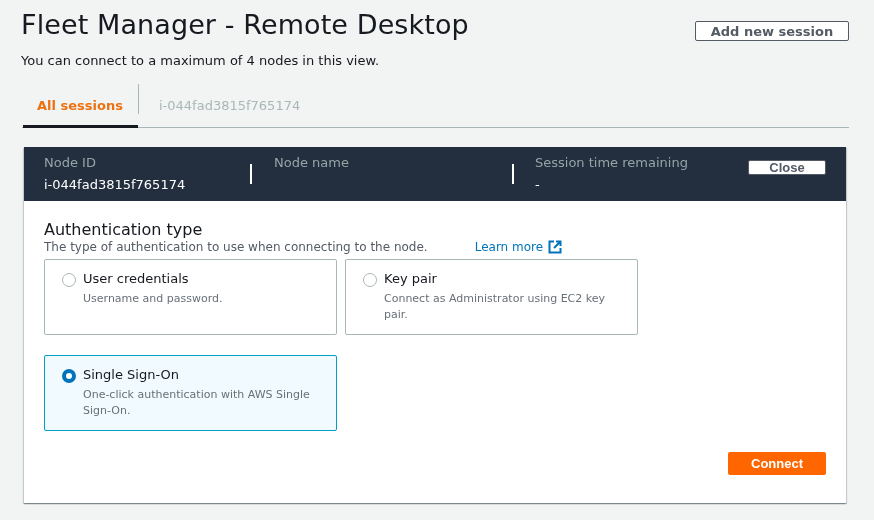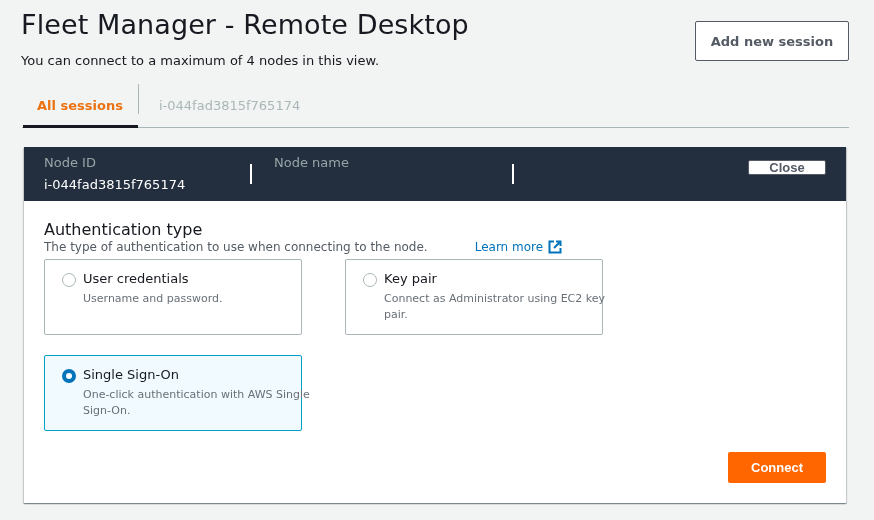--- a/index.html
+++ b/index.html
@@ -12,21 +12,21 @@
     .page { position: relative; width: 874px; height: 520px; }
     .title {
       position: absolute; left: 21px; top: 9px;
       font-size: 27px; font-weight: 400; color: #16191f; letter-spacing: 0.1px;
     }
     .subtitle {
       position: absolute; left: 21px; top: 53px;
       font-size: 13px; color: #16191f;
     }
     .btn-add {
-      position: absolute; left: 695px; top: 21px; width: 154px; height: 40px;
+      position: absolute; left: 695px; top: 21px; width: 154px; height: 20px;
       background: #fff; border: 1px solid #545b64; border-radius: 2px;
       font-family: "DejaVu Sans", sans-serif; font-size: 13px; font-weight: 700;
       color: #545b64; display: flex; align-items: center; justify-content: center;
       cursor: pointer;
     }
     .tabs {
       position: absolute; left: 22px; top: 84px; width: 827px; height: 44px;
       border-bottom: 1px solid #aab7b8;
     }
     .tab {
@@ -80,39 +80,39 @@
     .auth-desc {
       position: absolute; left: 20px; top: 93px; font-size: 12px; color: #545b64;
       display: flex; align-items: center;
     }
     .learn {
       color: #0073bb; margin-left: 5px; cursor: pointer;
       display: inline-flex; align-items: center; padding-left: 42px;
     }
     .learn svg { margin-left: 5px; }
     .tile {
-      position: absolute; width: 258px; height: 76px;
+      position: absolute; width: 293px; height: 76px;
       border: 1px solid #aab7b8; border-radius: 2px; background: #fff;
       cursor: pointer;
     }
     .tile.selected { background: #f1faff; border-color: #00a1c9; padding-left: 12px; }
     .radio {
       position: absolute; left: 17px; top: 13px; width: 14px; height: 14px;
       border-radius: 50%; border: 1px solid #aab7b8; background: #fff;
     }
     .radio.checked { border: 4px solid #0073bb; background: #fff; }
     .tile-label {
       position: absolute; left: 38px; top: 11px; font-size: 13px; color: #16191f;
     }
     .tile-desc {
       position: absolute; left: 38px; top: 31px; width: 230px;
       font-size: 11px; line-height: 16px; color: #687078;
     }
     .btn-connect {
-      position: absolute; left: 704px; top: 305px; width: 98px; height: 31px;
+      position: absolute; left: 704px; top: 305px; width: 98px; height: 23px;
       background: #ec7211; border: none; border-radius: 2px;
       color: #fff; font-size: 13px; font-weight: 700;
       display: flex; align-items: center; justify-content: center; cursor: pointer;
       background: #ff6600;
     }
   </style>
 </head>
 <body>
 
 <div class="page">
@@ -130,20 +130,24 @@
     <div class="card-header">
       <div class="hcol" style="left:20px;">
         <div class="hlabel">Node ID</div>
         <div class="hvalue">i-044fad3815f765174</div>
       </div>
       <div class="hsep" style="left:226px;"></div>
       <div class="hcol" style="left:250px;">
         <div class="hlabel">Node name</div>
       </div>
       <div class="hsep" style="left:488px;"></div>
+      <div class="hcol" style="left:511px;">
+        <div class="hlabel">Session time remaining</div>
+        <div class="hvalue">-</div>
+      </div>
       <button class="btn-close">Close</button>
     </div>
 
     <div class="auth-title">Authentication type</div>
     <div class="auth-desc">
       <span>The type of authentication to use when connecting to the node.</span>
       <span class="learn">
         <span>Learn more</span>
         <svg width="14" height="14" viewBox="0 0 14 14">
           <path d="M6 1.5H1.5v11h11V8" fill="none" stroke="#0073bb" stroke-width="2"></path>

